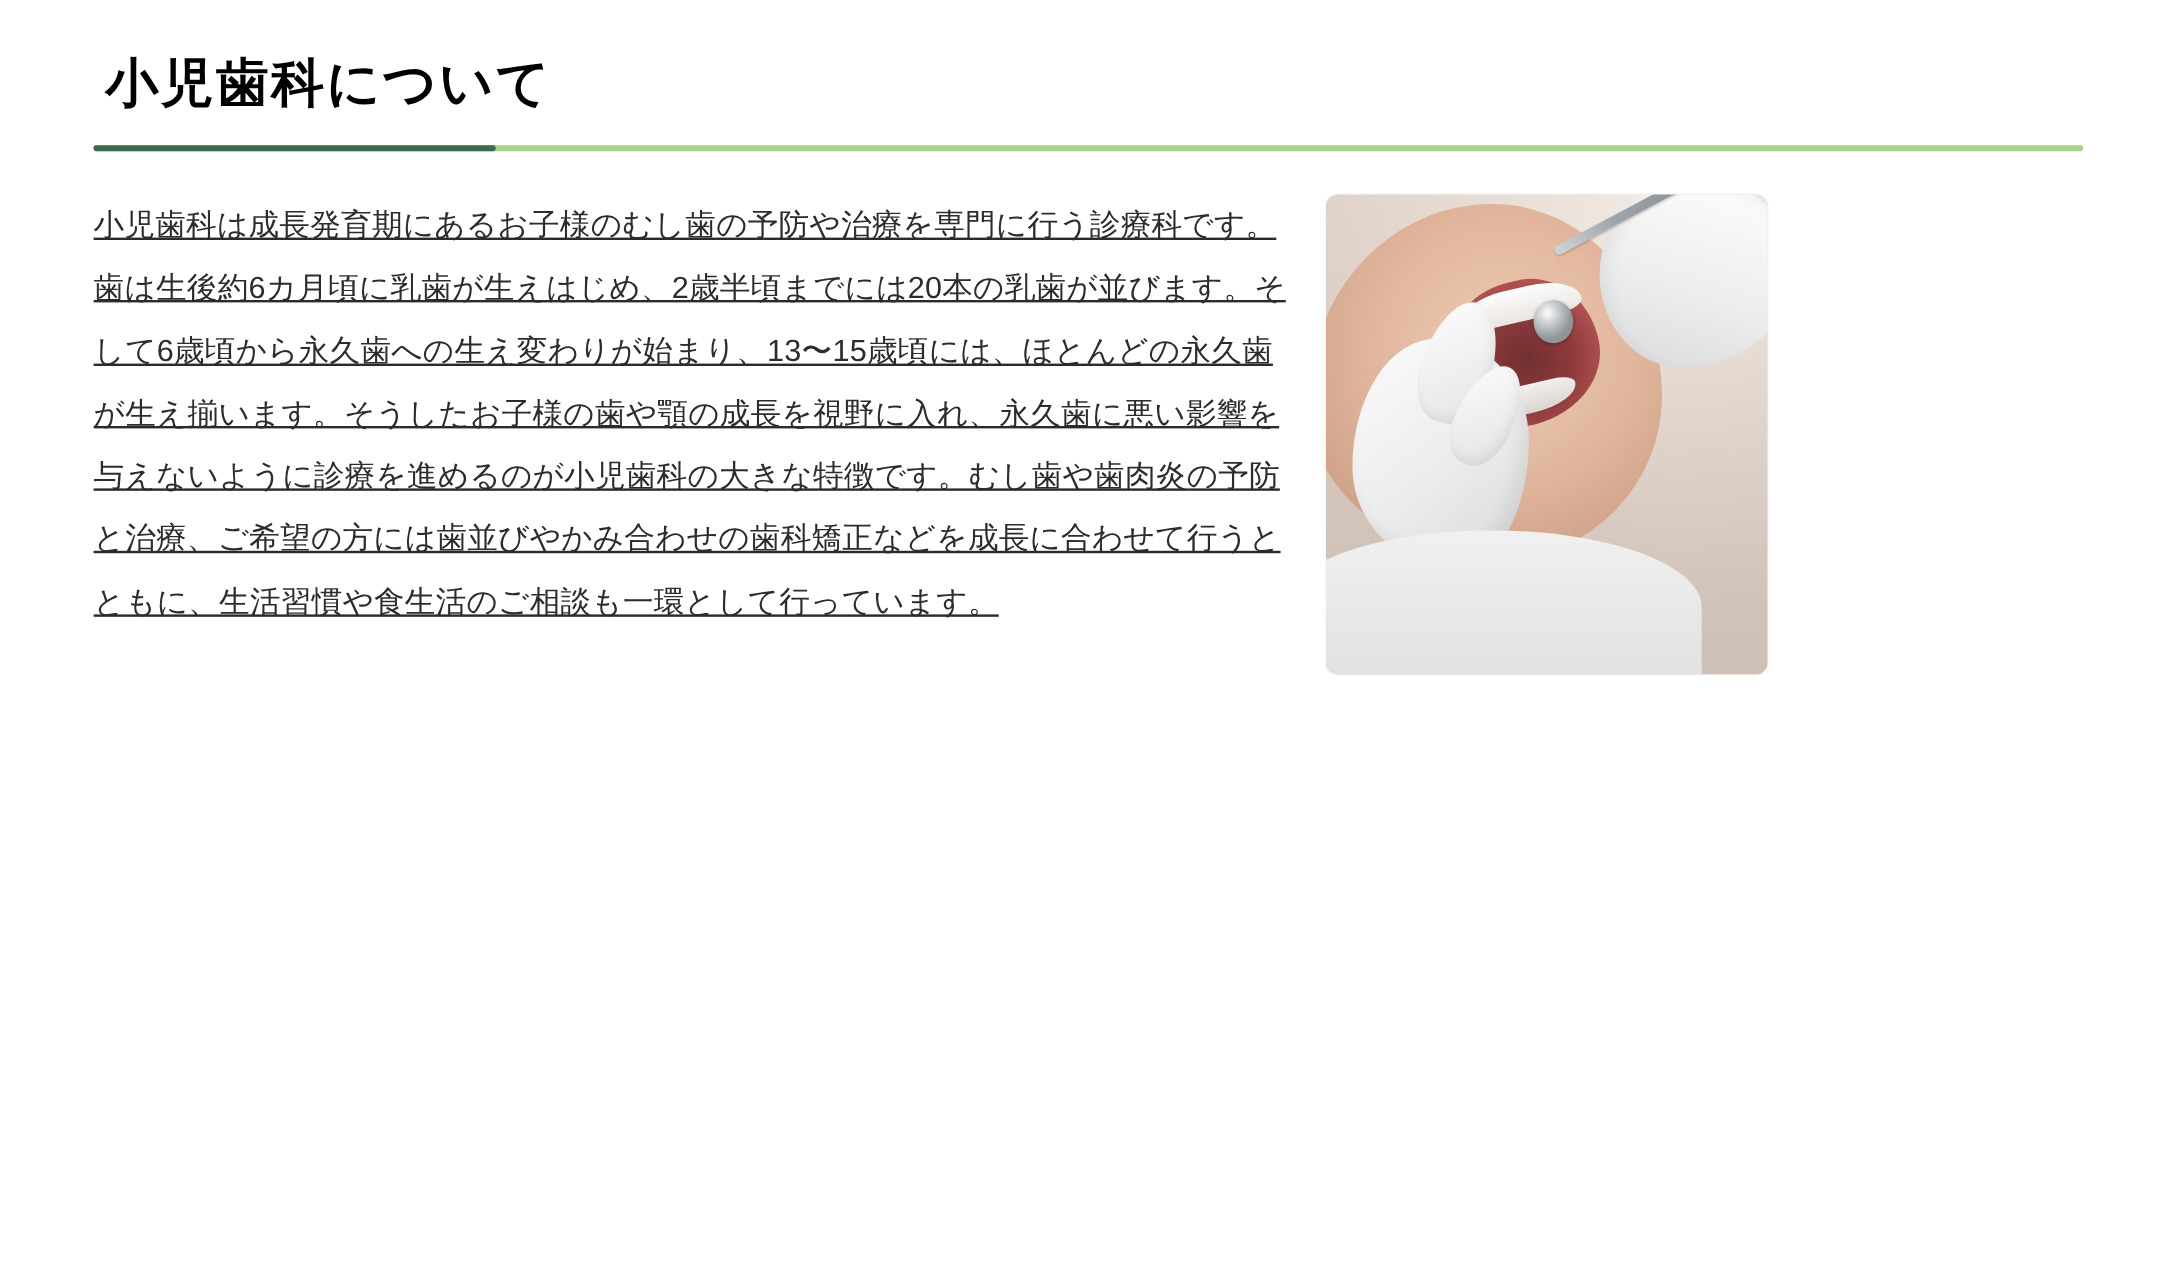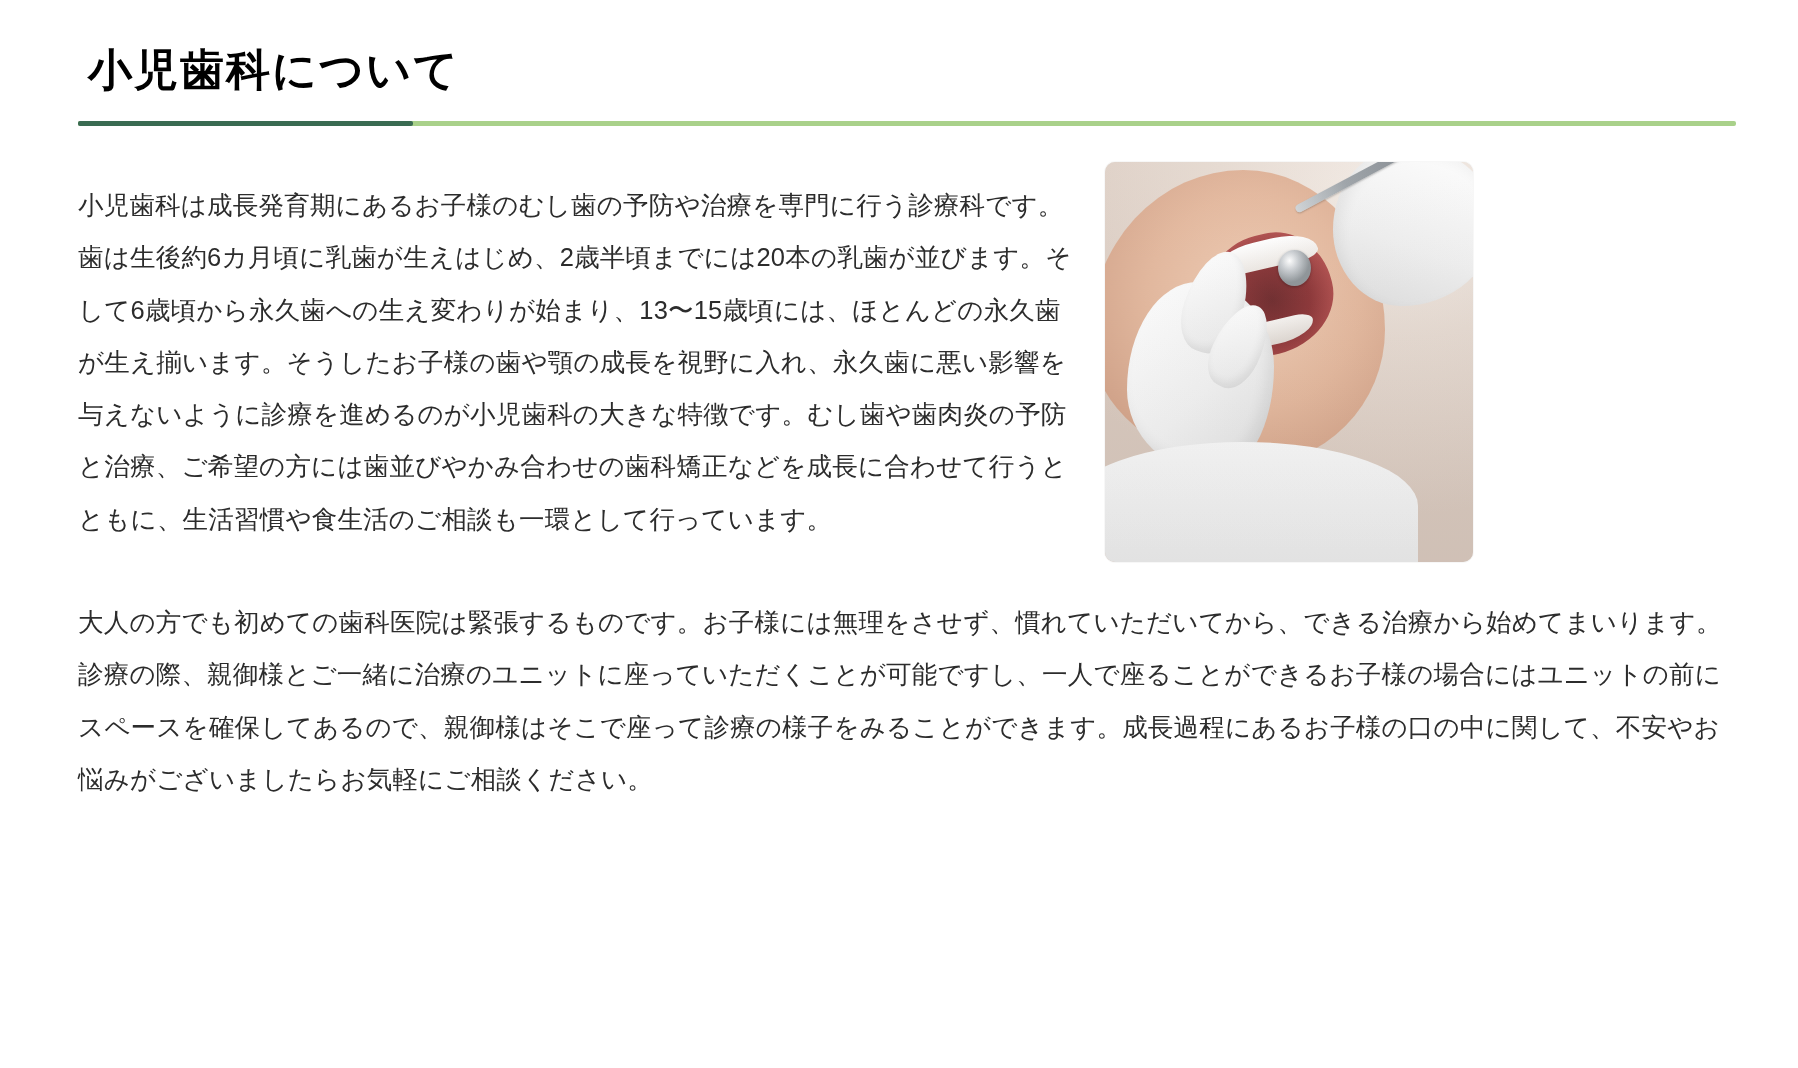--- a/index.html
+++ b/index.html
@@ -52,22 +52,23 @@
     border-radius: 2px;
   }
   
   .content {
     margin-top: 36px;
     padding: 0 62px 0 78px;
     box-sizing: border-box;
   }
   .top-section {
     display: flex;
-    align-items: center;
+    align-items: flex-start;
     gap: 22px;
+    text-decoration: underline;
   }
   .intro-text {
     flex: 0 0 1005px;
     max-width: 1005px;
     font-size: 25.5px;
     line-height: 2.05;
     letter-spacing: 0.2px;
     color: #2c2c2c;
   }
   .intro-text p {
@@ -236,18 +237,15 @@
           <div class="glove-right"></div>
           <div class="mirror-handle"></div>
           <div class="mirror-head"></div>
           <div class="shirt"></div>
           <div class="photo-veil"></div>
         </div>
       </div>
 
     </div>
 
-    <div class="lower-text">
-      <p>大人の方でも初めての歯科医院は緊張するものです。お子様には無理をさせず、慣れていただいてから、できる治療から始めてまいります。診療の際、親御様とご一緒に治療のユニットに座っていただくことが可能ですし、一人で座ることができるお子様の場合にはユニットの前にスペースを確保してあるので、親御様はそこで座って診療の様子をみることができます。成長過程にあるお子様の口の中に関して、不安やお悩みがございましたらお気軽にご相談ください。</p>
-    </div>
 
   </div>
 </div>
 
 </body></html>

